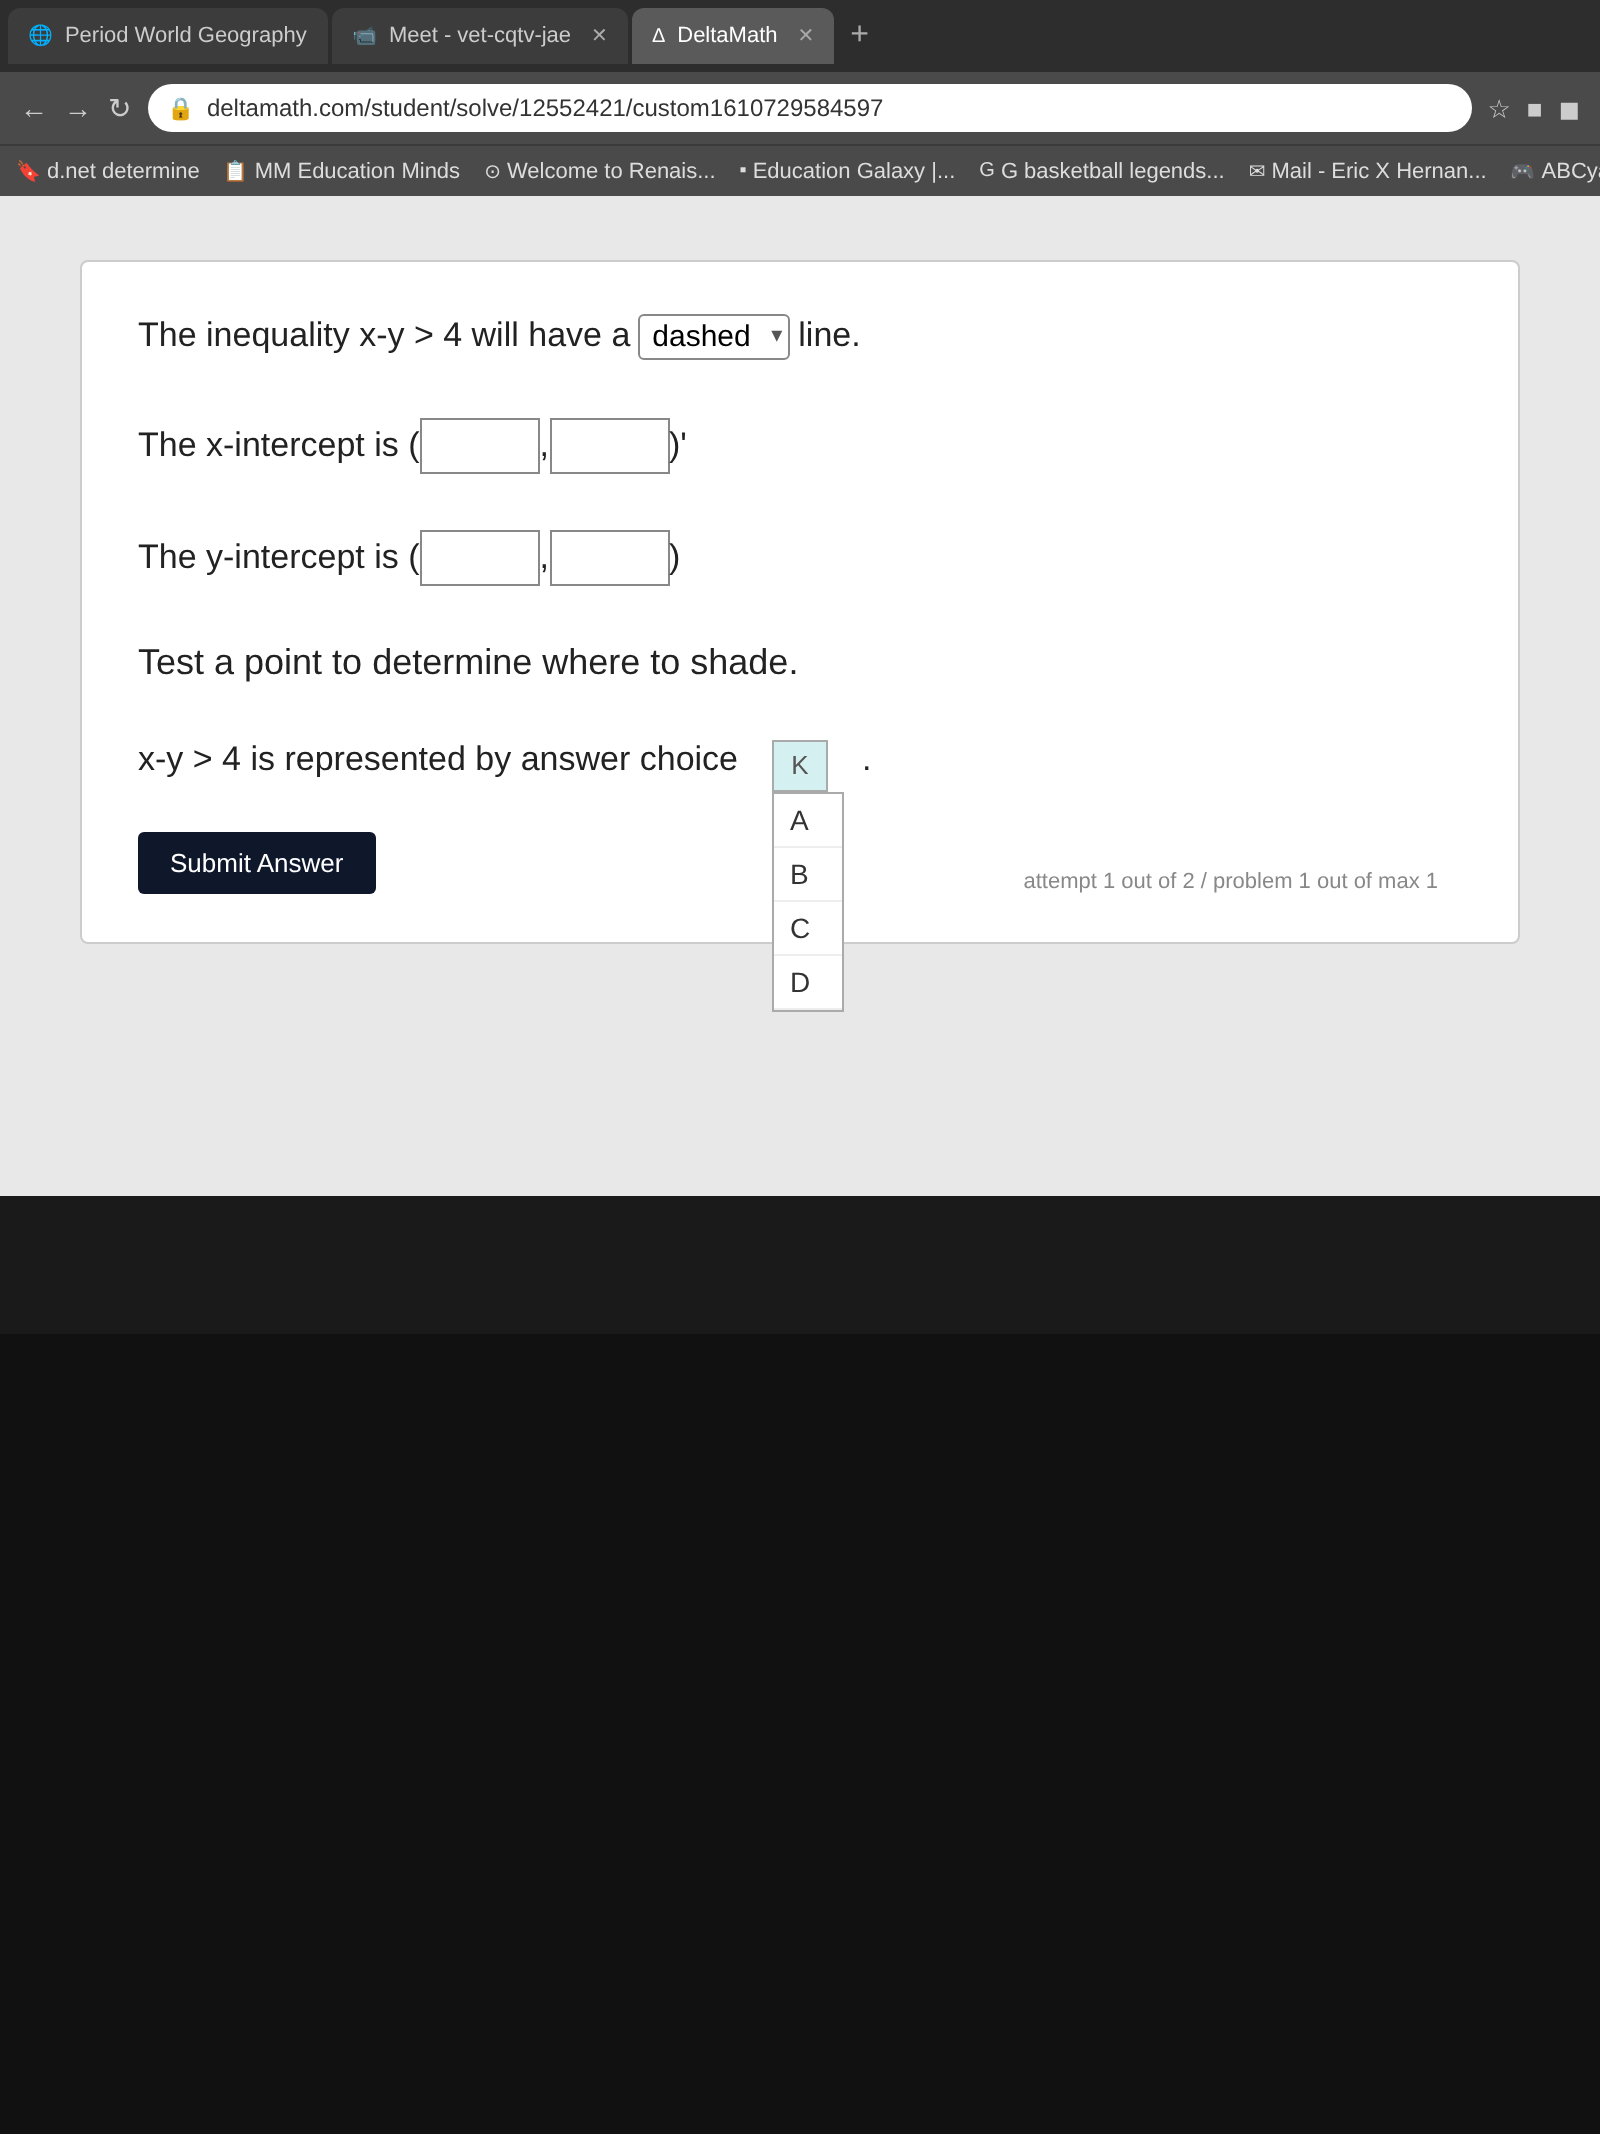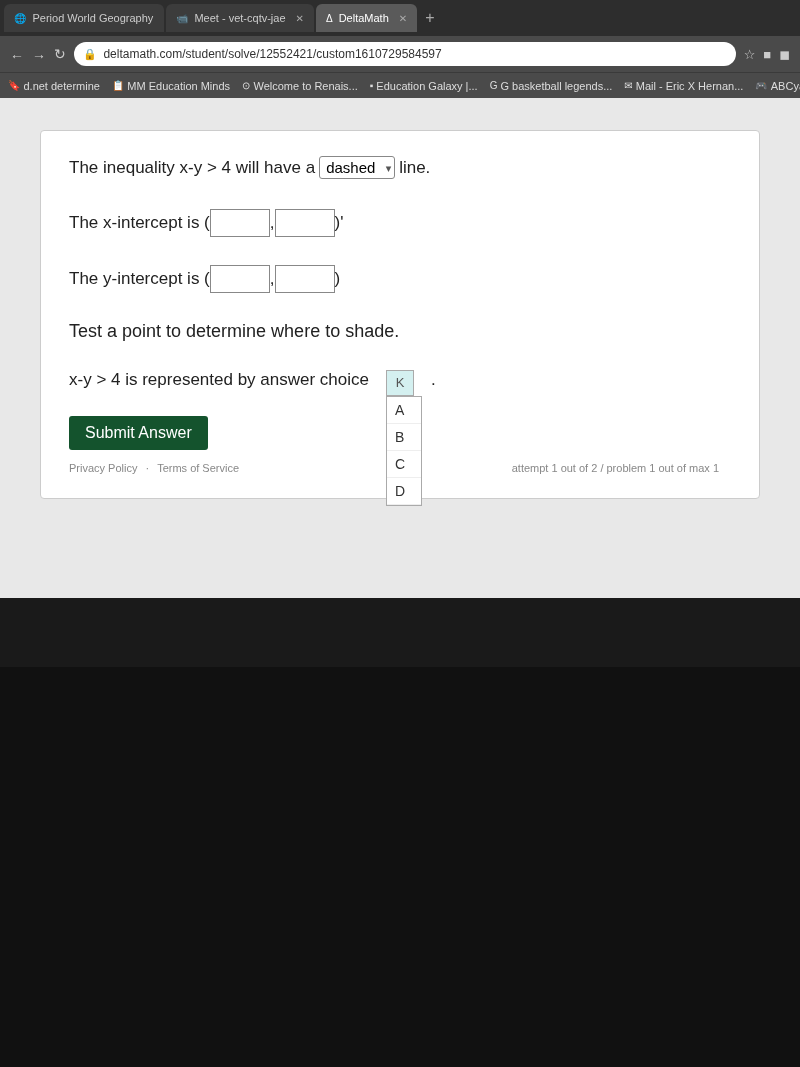--- a/index.html
+++ b/index.html
@@ -270,26 +270,26 @@
 
     .answer-dropdown-item {
       padding: 5px 8px;
       font-size: 14px;
       color: #333;
       cursor: pointer;
       border-bottom: 1px solid #eee;
     }
 
     .submit-btn {
-      background: #14532d;
+      background: #0f172a;
       color: #fff;
       border: none;
       border-radius: 3px;
       padding: 8px 16px;
-      font-size: 16px;
+      font-size: 13px;
       cursor: pointer;
     }
 
     .attempt-text {
       position: absolute;
       right: 40px;
       bottom: 24px;
       font-size: 11px;
       color: #888;
     }
@@ -481,25 +481,20 @@
         <span>.</span>
       </div>
 
       
       <button class="submit-btn">Submit Answer</button>
 
       
       <span class="attempt-text">attempt 1 out of 2 / problem 1 out of max 1</span>
 
       
-      <div class="privacy-links">
-        <a href="#">Privacy Policy</a>
-        <span>·</span>
-        <a href="#">Terms of Service</a>
-      </div>
 
     </div>
   </div>
 </div>
 
 <div class="taskbar">
   <div class="taskbar-circle"></div>
   <div class="taskbar-icon" style="background:#fff; border-radius:6px; font-size:16px;">🔺</div>
   <div class="taskbar-icon" style="background:conic-gradient(#EA4335 0deg 90deg, #FBBC05 90deg 180deg, #34A853 180deg 270deg, #4285F4 270deg 360deg); border-radius:50%;">
     <div style="width:14px;height:14px;background:#fff;border-radius:50%;display:flex;align-items:center;justify-content:center;">

